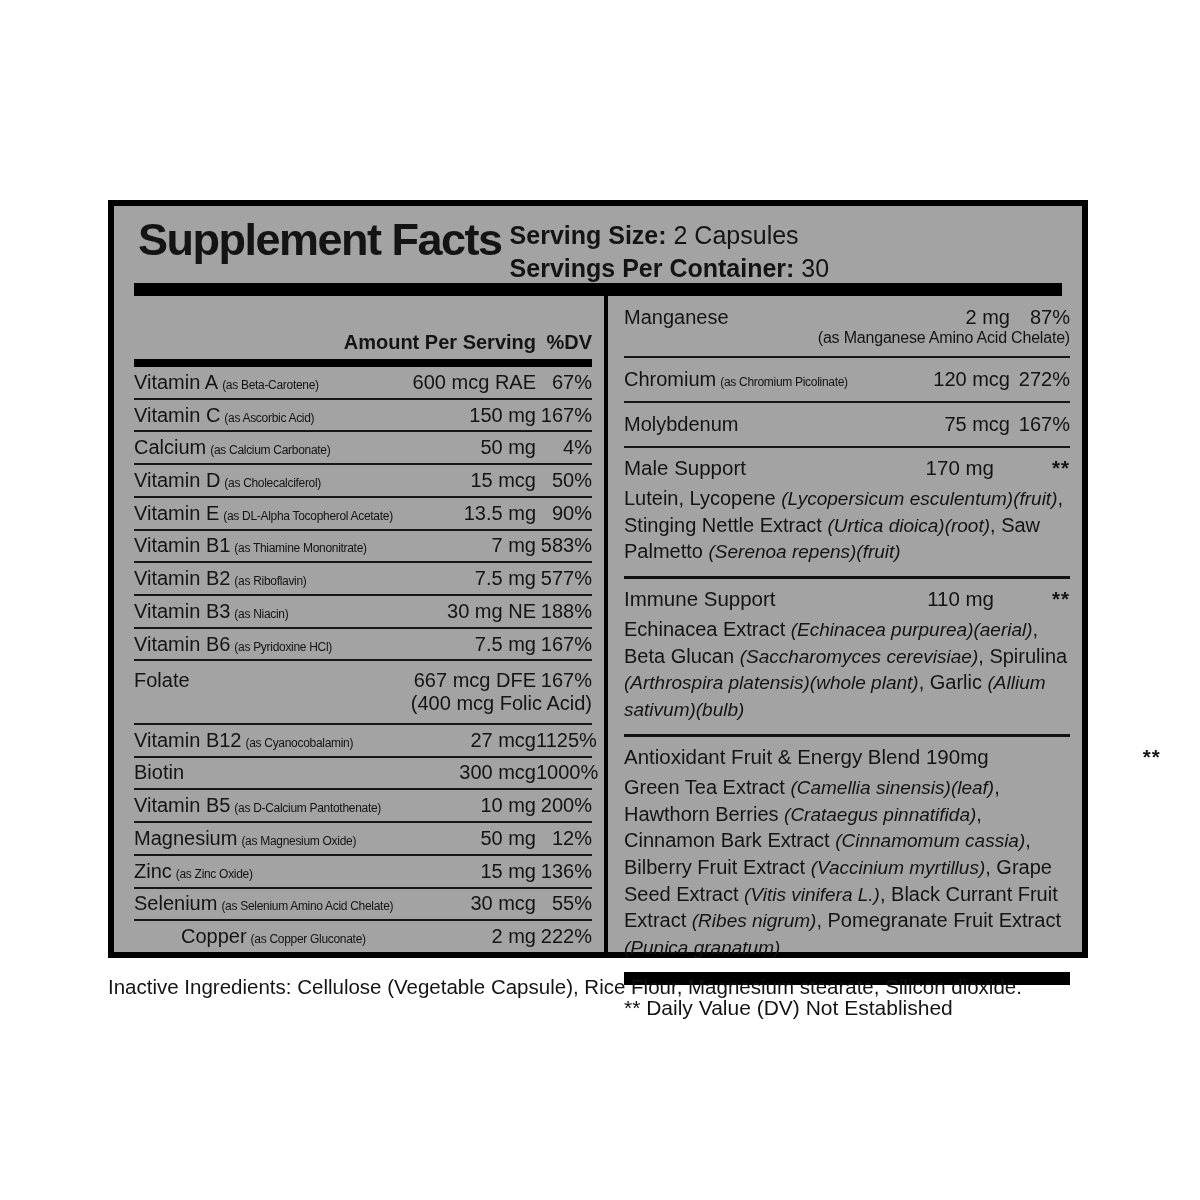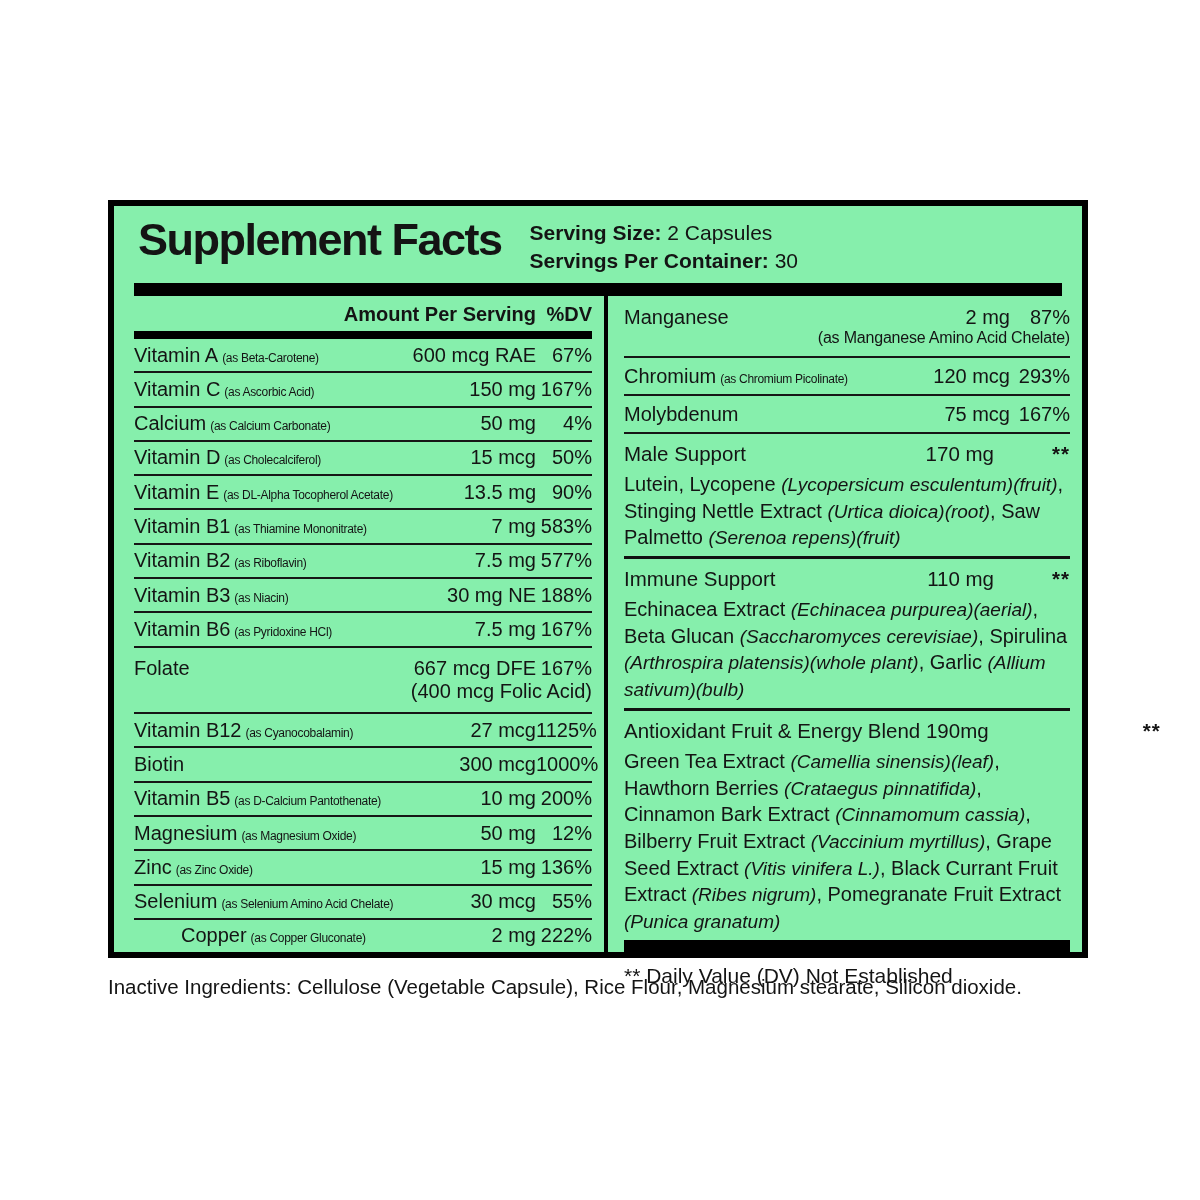--- a/index.html
+++ b/index.html
@@ -1,61 +1,61 @@
 <!DOCTYPE html>
 <html><head>
 <meta charset="utf-8">
 <style>
   * { margin:0; padding:0; box-sizing:border-box; }
   html,body { width:1200px; height:1200px; background:#ffffff;
     font-family:"Liberation Sans", sans-serif; color:#141414; }
   .page { position:relative; width:1200px; height:1200px; background:#fff; }
 
   .facts-box { position:absolute; left:108px; top:200px; width:980px; height:758px;
-    border:6px solid #000; background:#86efac; display:flex; flex-direction:column; }
+    border:6px solid #000; background:#a3a3a3; display:flex; flex-direction:column; }
 
   
   .hdr { display:flex; align-items:flex-start; padding:8px 20px 0 24px; height:74px; }
   .title { font-size:45px; font-weight:bold; letter-spacing:-1.5px; line-height:1.15; white-space:nowrap; }
-  .serv { margin-left:28px; padding-top:5px; font-size:21px; line-height:1.32; }
+  .serv { margin-left:8px; padding-top:5px; font-size:25px; line-height:1.32; }
   .serv b { font-weight:bold; }
   .bar-full { height:13px; background:#000; margin:3px 20px 0 20px; flex:none; }
 
   
   .cols { display:flex; flex:1; margin:0 12px 0 20px; min-height:0; }
   .lcol { width:458px; flex:none; display:flex; flex-direction:column; }
   .vdiv { width:4px; background:#000; margin-left:12px; flex:none; }
   .rcol { flex:1; display:flex; flex-direction:column; padding-left:16px; min-width:0; }
 
   
-  .lhead { display:flex; align-items:flex-end; padding:7px 0 5px; font-weight:bold; font-size:20px; }
+  .lhead { display:flex; align-items:flex-end; padding:7px 0 5px; font-weight:bold; font-size:20px;margin-top:28px; }
   .lhead .sp { flex:1; }
   .lhead .dv { width:56px; text-align:right; flex:none; }
   .lbar { height:8px; background:#000; flex:none; }
   .lrows { flex:1; display:flex; flex-direction:column; }
   .lrow { flex:1; border-bottom:2px solid #161616; display:flex; flex-direction:column; justify-content:center; }
   .lrow:last-child { border-bottom:none;margin-left:47px; }
   .lrow.tall { flex:2; }
   .rline { display:flex; align-items:baseline; white-space:nowrap; }
   .nm { font-size:20px; }
   .dt { font-size:12px; margin-left:4px; letter-spacing:-0.3px; }
   .amt { margin-left:auto; font-size:20px; text-align:right; padding-left:6px; }
   .dvv { width:56px; flex:none; font-size:20px; text-align:right; }
   .line2 { text-align:right; font-size:20px; }
   .line2:empty { display:none; }
 
   
-  .rrow { height:38px; flex:none; border-bottom:2px solid #161616;
+  .rrow { height:45px; flex:none; border-bottom:2px solid #161616;
     display:flex; flex-direction:column; justify-content:center; }
   .rrow.tall { height:62px; }
   .rrow .dvv { width:60px; }
   .subline { font-size:16px; letter-spacing:-0.2px; }
 
   
-  .blend { border-bottom:3px solid #111; padding:5px 0 5px; flex:none; }
+  .blend { border-bottom:3px solid #111; padding:5px 0 11px; flex:none; }
   .blend.last { border-bottom:none; }
   .bhead { display:flex; align-items:baseline; font-size:20.5px; padding:3px 0 5px; }
   .bname { flex:1; white-space:nowrap; }
   .bamt { min-width:96px; text-align:right; }
   .bdv { width:76px; flex:none; text-align:right; font-weight:bold; letter-spacing:1px; }
   .bdesc { font-size:20px; line-height:1.3; }
   .bdesc i { font-size:19px; }
 
   .rbar { height:13px; background:#000; margin-top:auto; flex:none; }
   .footnote { font-size:21px; padding:11px 0 4px; flex:none; }
@@ -278,21 +278,21 @@
                 <span class="dvv">87%</span>
               </div>
               <div class="subline line2">(as Manganese Amino Acid Chelate)</div>
             </div>
 
             <div class="rrow">
               <div class="rline">
                 <span class="nm">Chromium</span>
                 <span class="dt">(as Chromium Picolinate)</span>
                 <span class="amt">120 mcg</span>
-                <span class="dvv">293%</span>
+                <span class="dvv">272%</span>
               </div>
 
             </div>
 
             <div class="rrow">
               <div class="rline">
                 <span class="nm">Molybdenum</span>
                 <span class="dt"></span>
                 <span class="amt">75 mcg</span>
                 <span class="dvv">167%</span>

